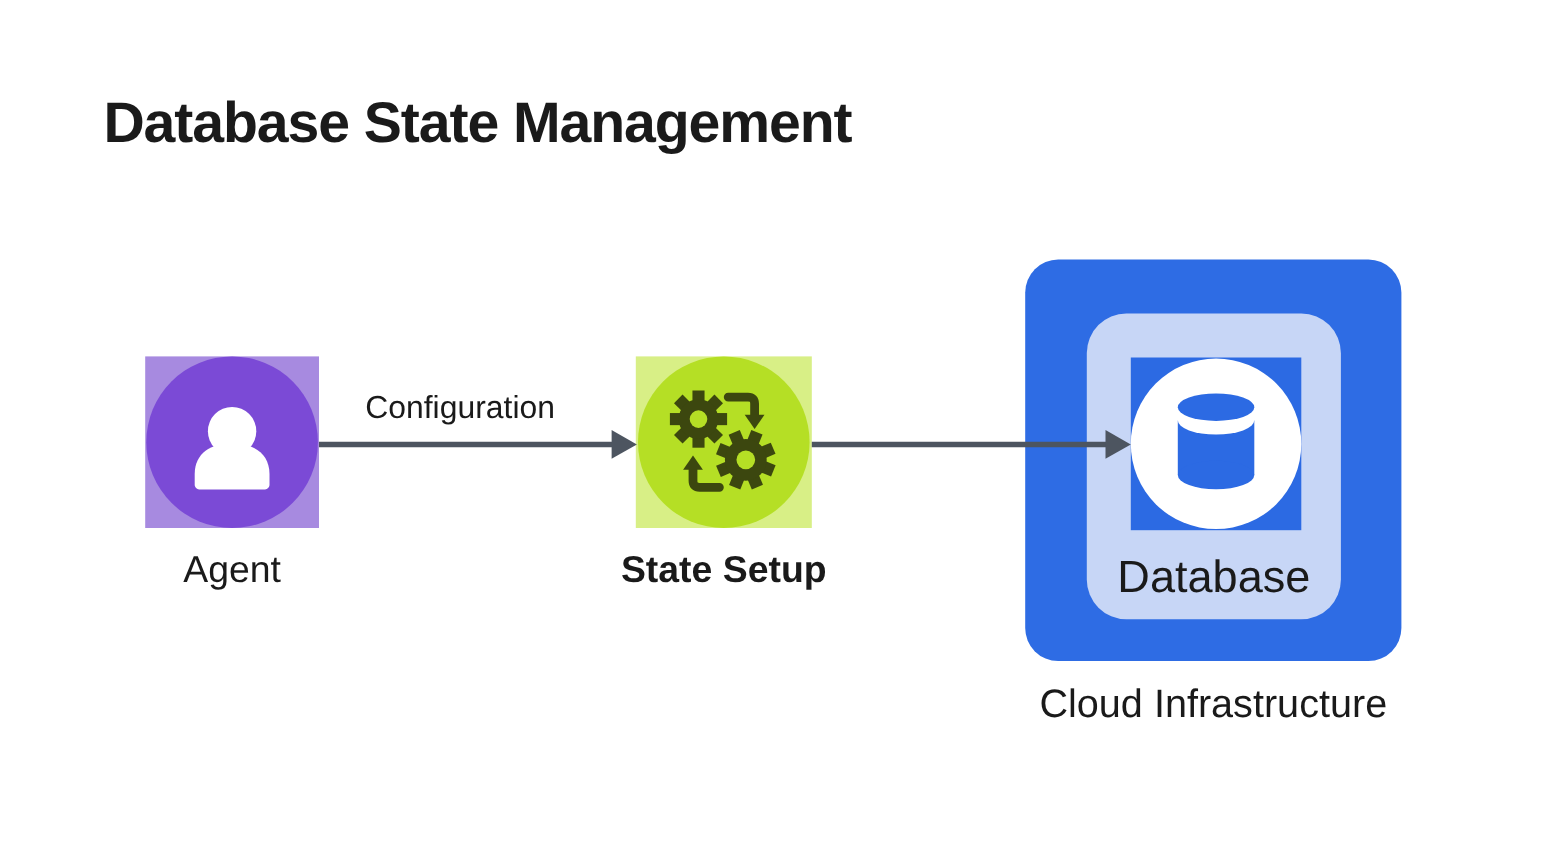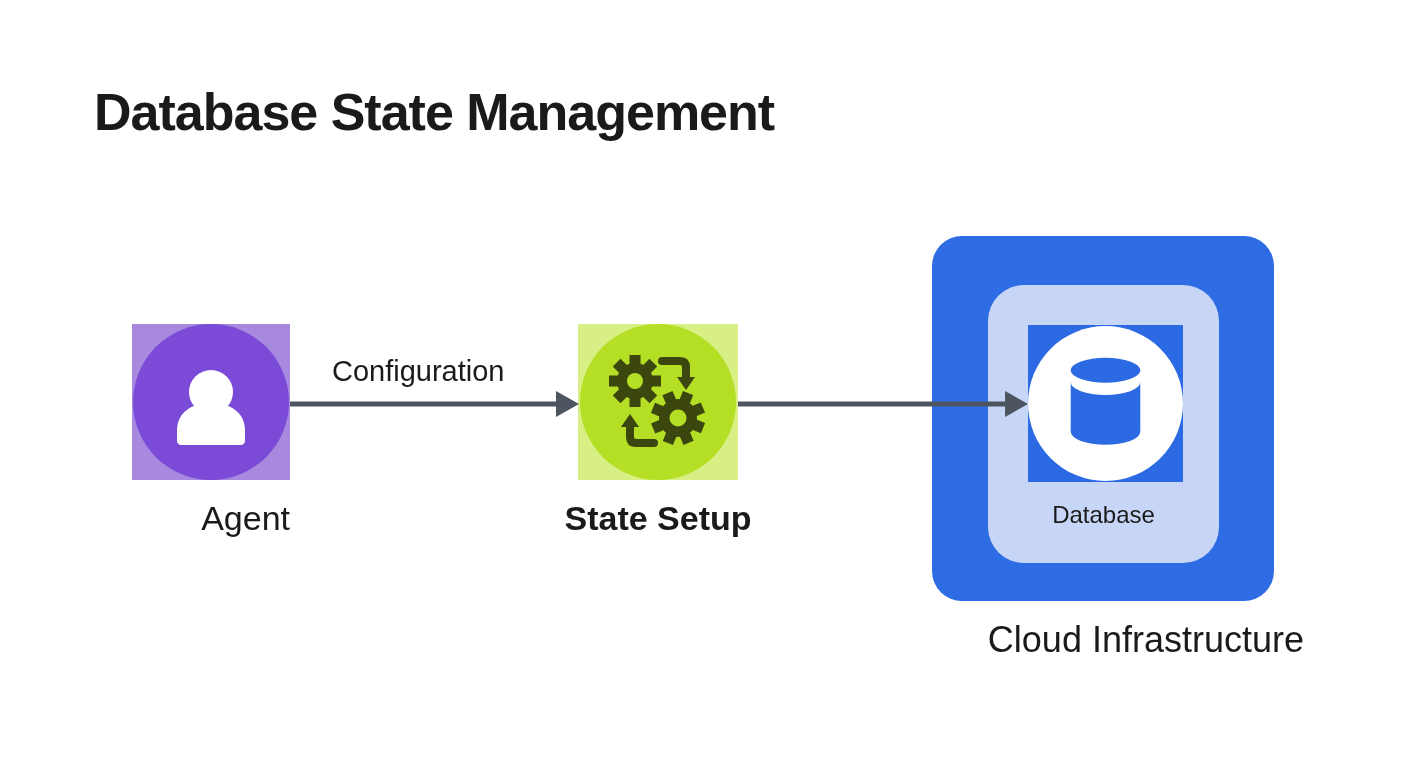--- a/index.html
+++ b/index.html
@@ -24,24 +24,24 @@
   .agent-square{left:132px;top:324px;width:158px;height:156px;background:var(--agent-square,#a78ae0);}
   .agent-circle{width:156px;height:156px;background:var(--agent-circle,#7b4ad6);}
 
   .state-square{left:578px;top:324px;width:160px;height:156px;background:var(--state-square,#d8ef86);}
   .state-circle{width:156px;height:156px;background:var(--state-circle,#b5df25);}
 
   .node-label{
     position:absolute;text-align:center;font-size:34px;color:var(--text,#1a1a1a);
     white-space:nowrap;
   }
-  .agent-label{left:132px;top:499px;width:158px;text-align:right;}
+  .agent-label{left:132px;top:499px;width:158px;}
   .state-label{left:538px;top:499px;width:240px;font-weight:bold;}
-  .db-label{left:988px;top:501px;width:231px;font-size:24px;}
-  .cloud-label{left:902px;top:619px;width:402px;font-size:36px;text-align:right;}
+  .db-label{left:988px;top:501px;width:231px;font-size:41px;}
+  .cloud-label{left:902px;top:619px;width:402px;font-size:36px;}
 
   .edge-label{
     position:absolute;left:332px;top:355px;width:204px;
     font-size:29px;color:var(--text,#1a1a1a);white-space:nowrap;
   }
 
   .cloud-outer{
     position:absolute;left:932px;top:236px;width:342px;height:365px;
     background:var(--cloud-outer,#2e6ce4);border-radius:30px;
   }

